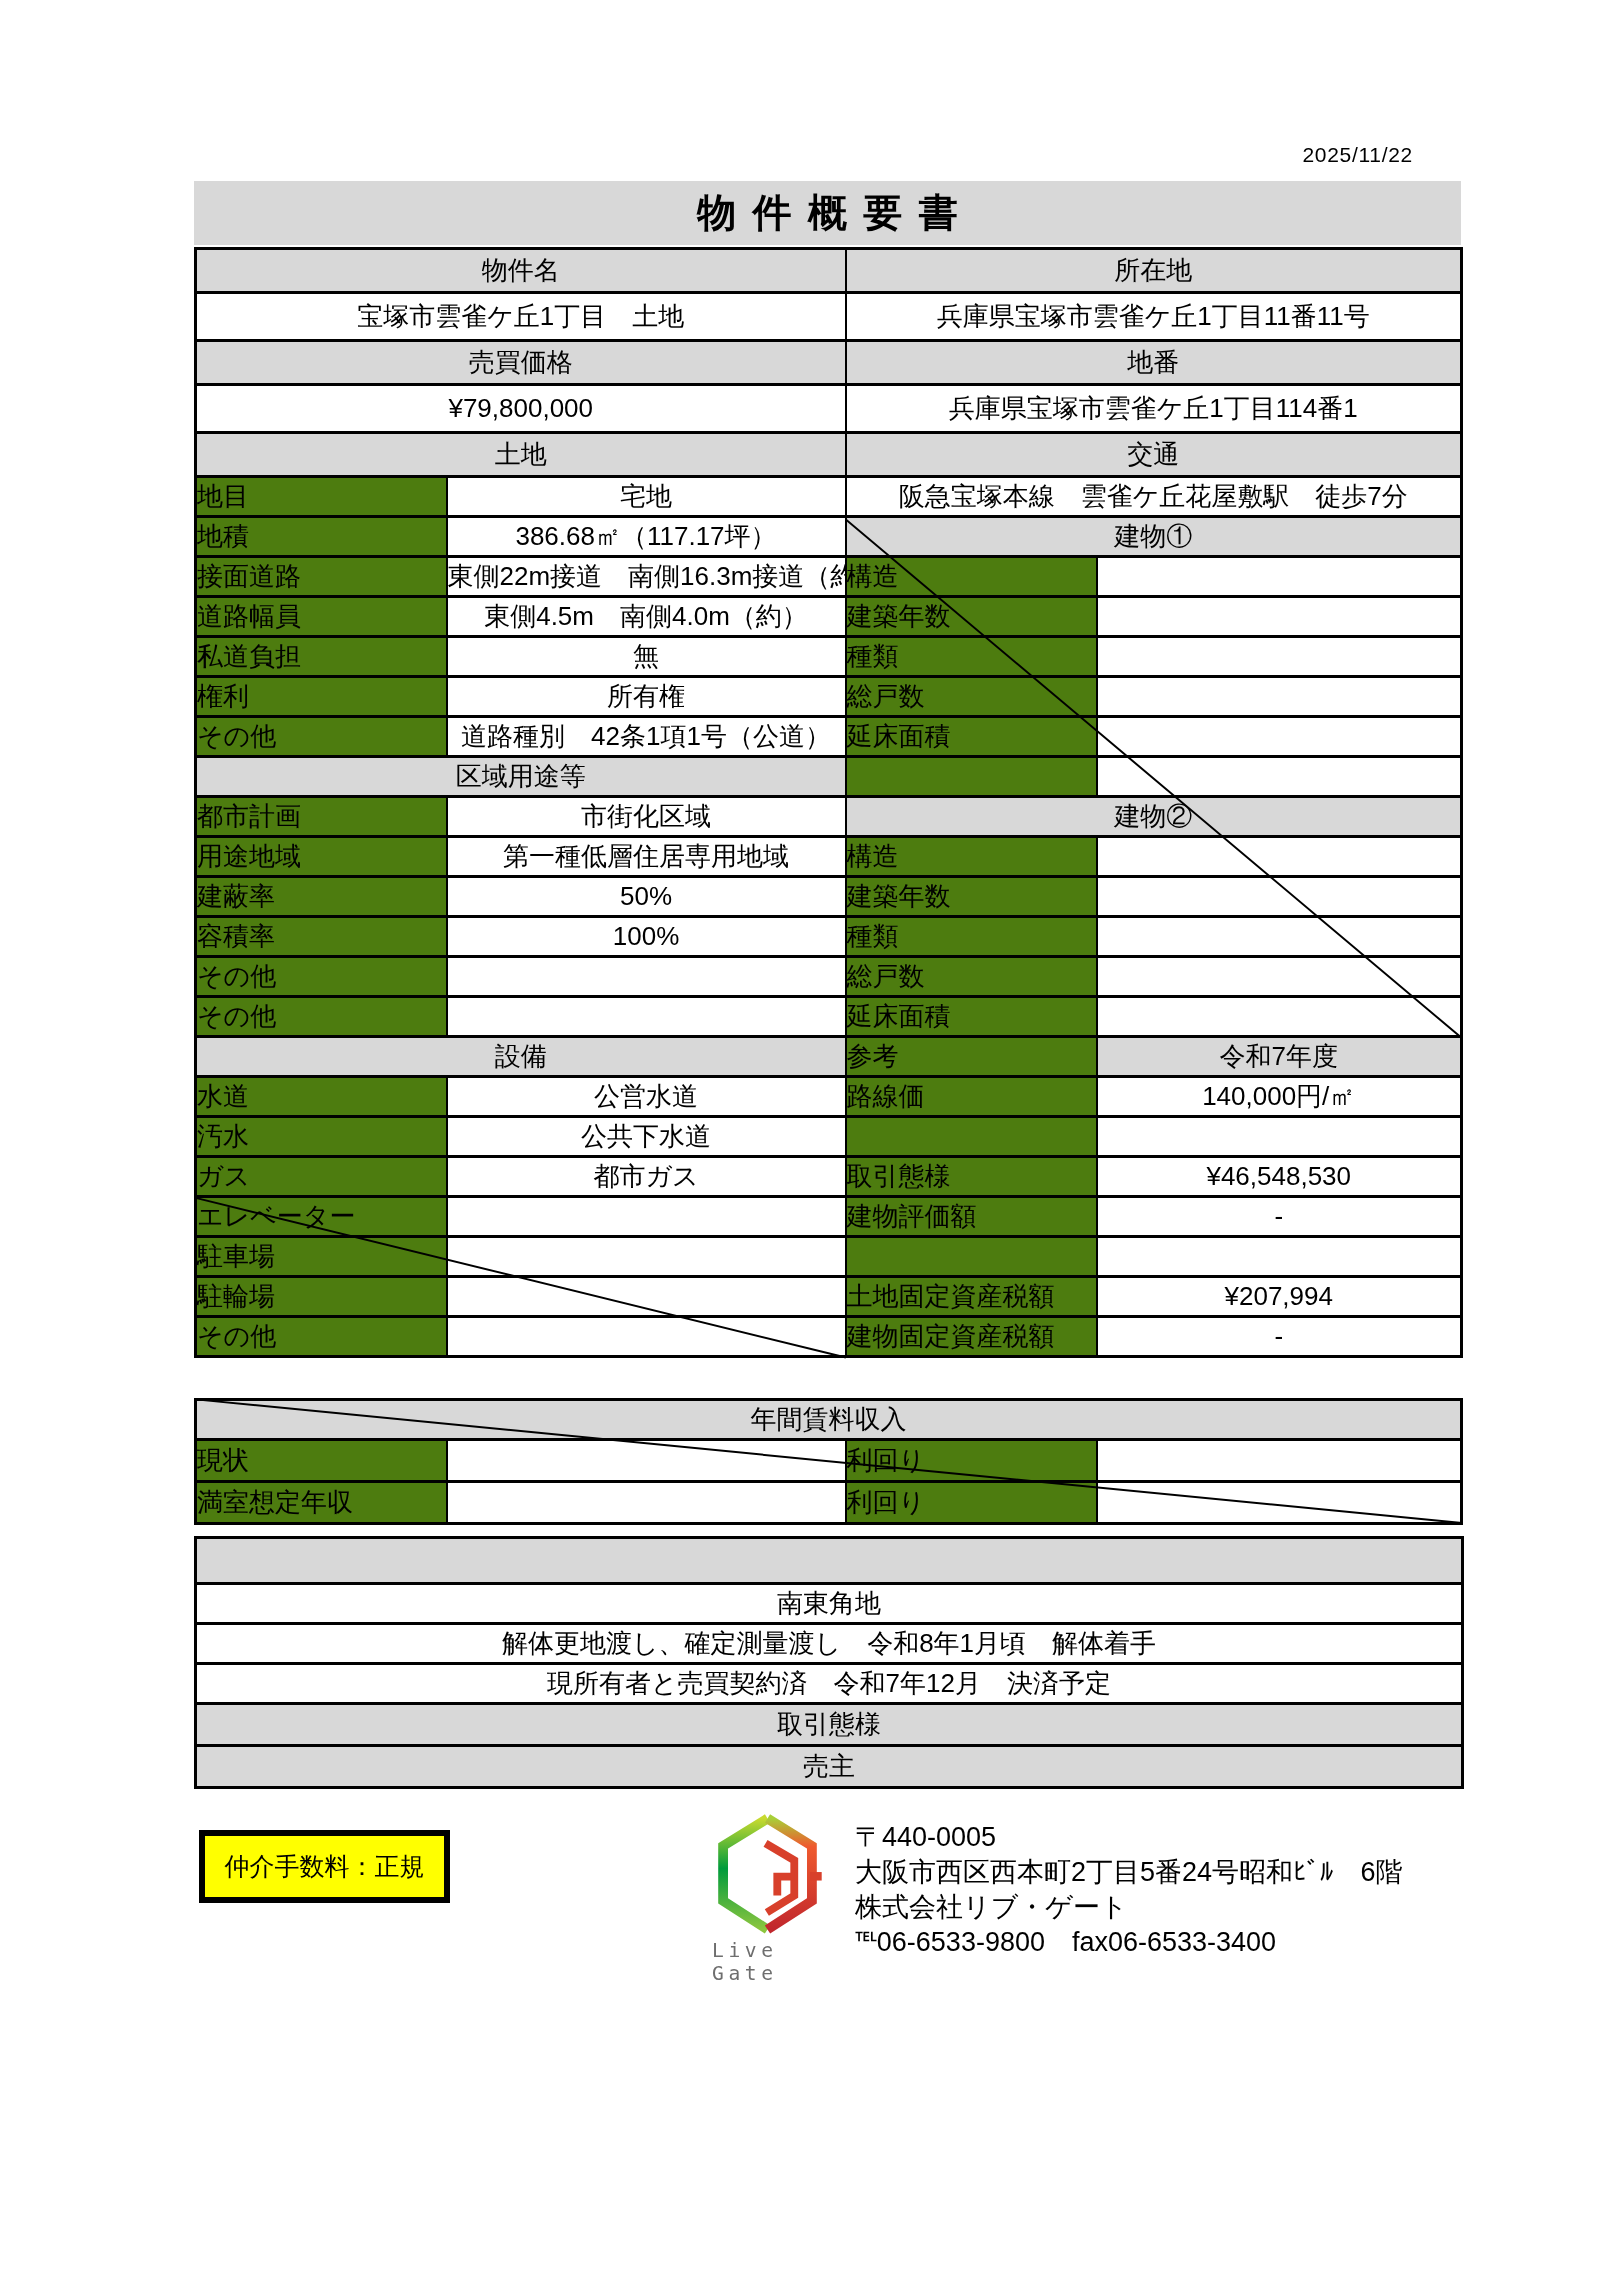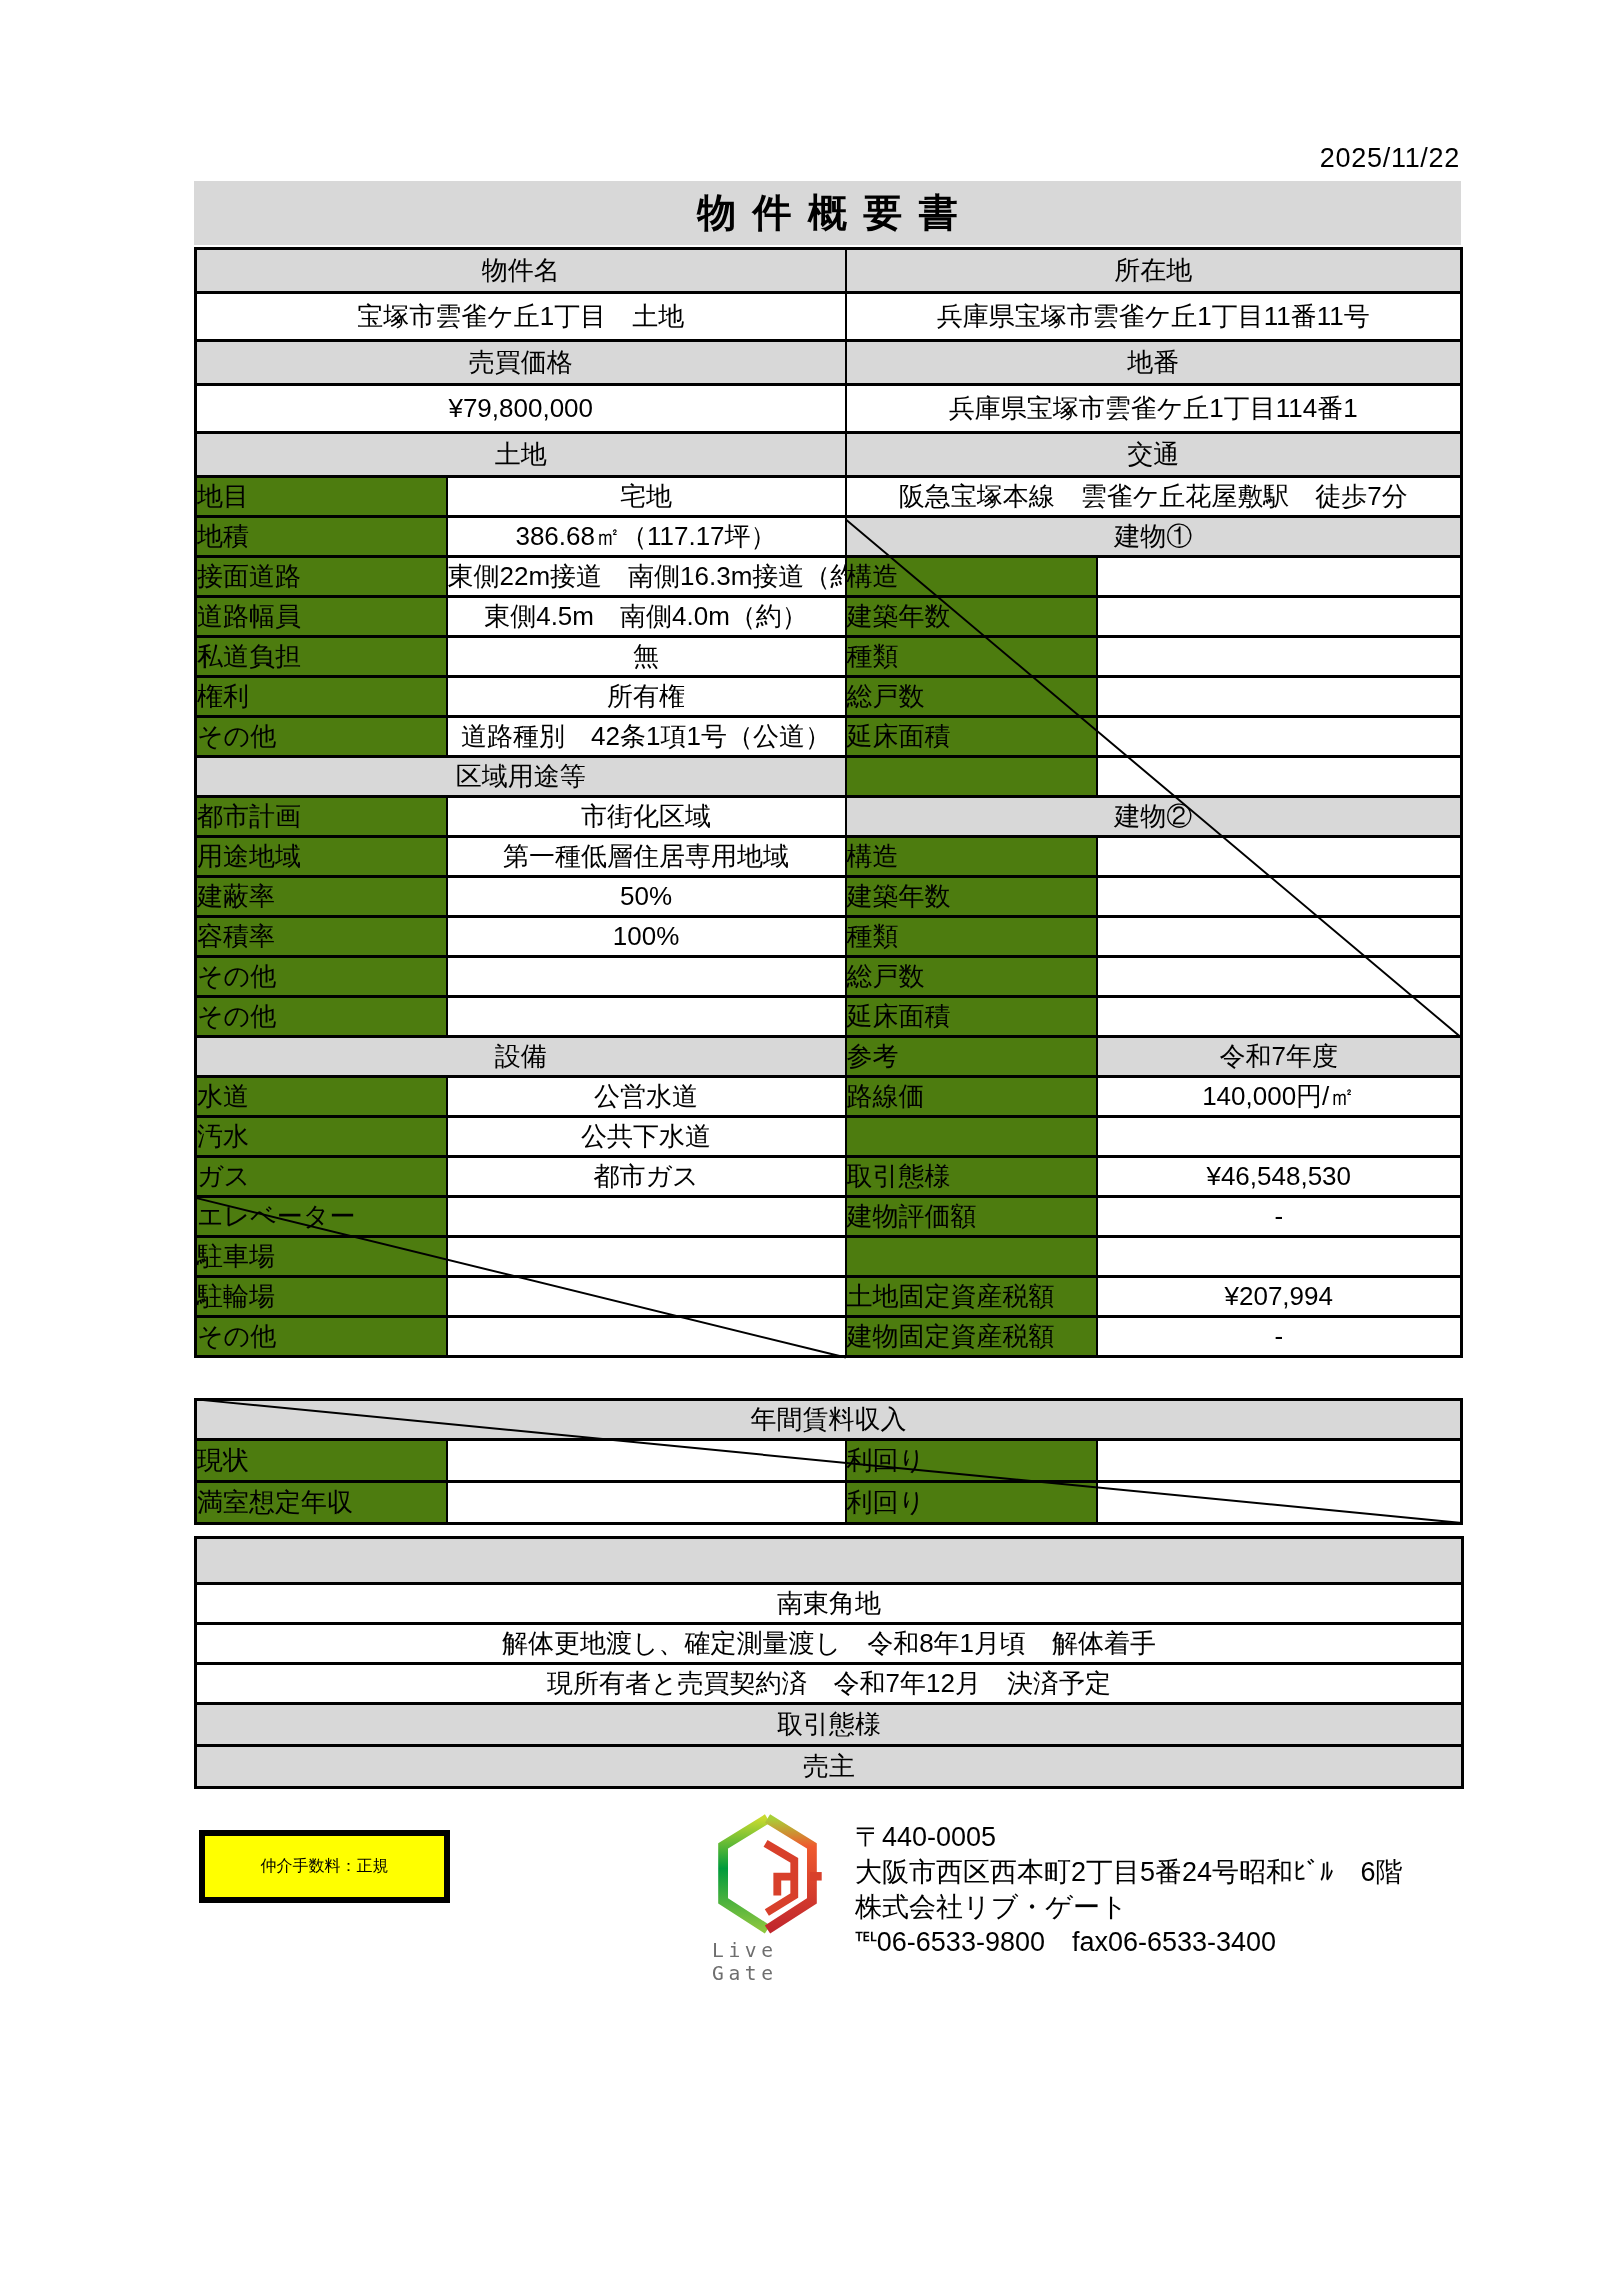--- a/index.html
+++ b/index.html
@@ -4,22 +4,22 @@
 <style>
   html, body { margin: 0; padding: 0; background: #ffffff; }
   body {
     width: 1623px; height: 2295px;
     font-family: "Liberation Sans", sans-serif;
     color: #000;
   }
   #page { position: relative; width: 1623px; height: 2295px; overflow: hidden; }
 
   .date {
-    position: absolute; top: 143px; left: 1001px; width: 459px;
-    text-align: right; font-size: 27px; letter-spacing: 0.7px;
+    position: absolute; top: 143px; left: 954px; width: 459px;
+    text-align: right; font-size: 21px; letter-spacing: 0.7px;
   }
 
   .banner {
     position: absolute; left: 194px; top: 181px; width: 1267px; height: 64px;
     background: #d8d8d8;
     display: flex; align-items: center; justify-content: center;
     font-size: 39px; font-weight: 600; letter-spacing: 0.42em; text-indent: 0.42em;
   }
 
   table.sheet {
@@ -47,21 +47,21 @@
   tr.rh-a { height: 44px; }
   tr.rh-b { height: 48px; }
   tr.rh-s { height: 40px; }
   tr.rh-n { height: 42px; }
 
   
   .fee-box {
     position: absolute; left: 199px; top: 1830px; width: 251px; height: 73px;
     background: #ffff00; border: 6.5px solid #000; box-sizing: border-box;
     display: flex; align-items: center; justify-content: center;
-    font-size: 16px;
+    font-size: 25px;
   }
   .logo-wrap { position: absolute; left: 712px; top: 1813px; width: 111px; height: 154px; }
   .logo-text {
     position: absolute; left: 0; top: 126px; width: 111px;
     font-family: "DejaVu Sans Mono", monospace;
     font-size: 19.6px; letter-spacing: 4.6px; color: #6e6e6e;
   }
   .addr {
     position: absolute; left: 855px; top: 1820px; width: 589px;
     font-size: 27px; line-height: 35px; white-space: nowrap;

